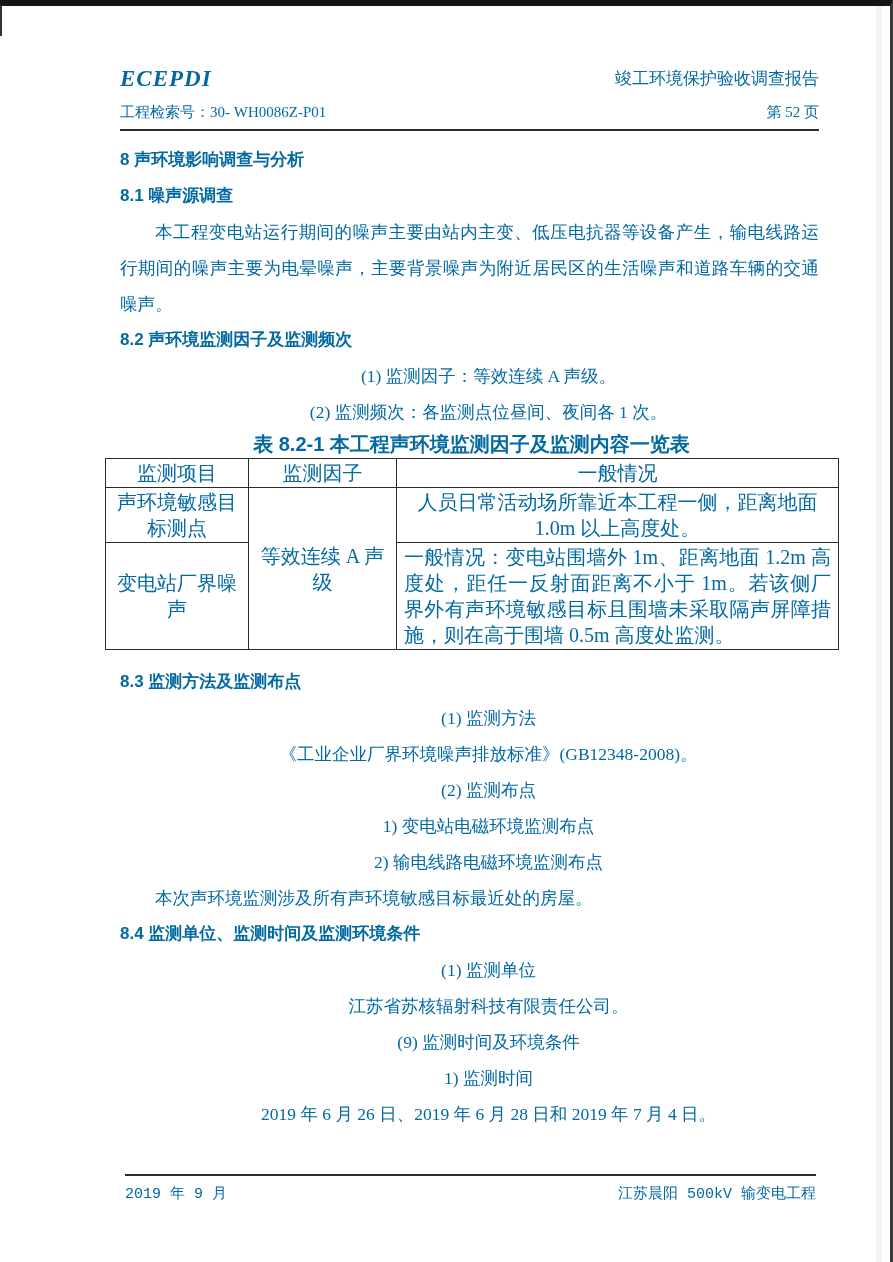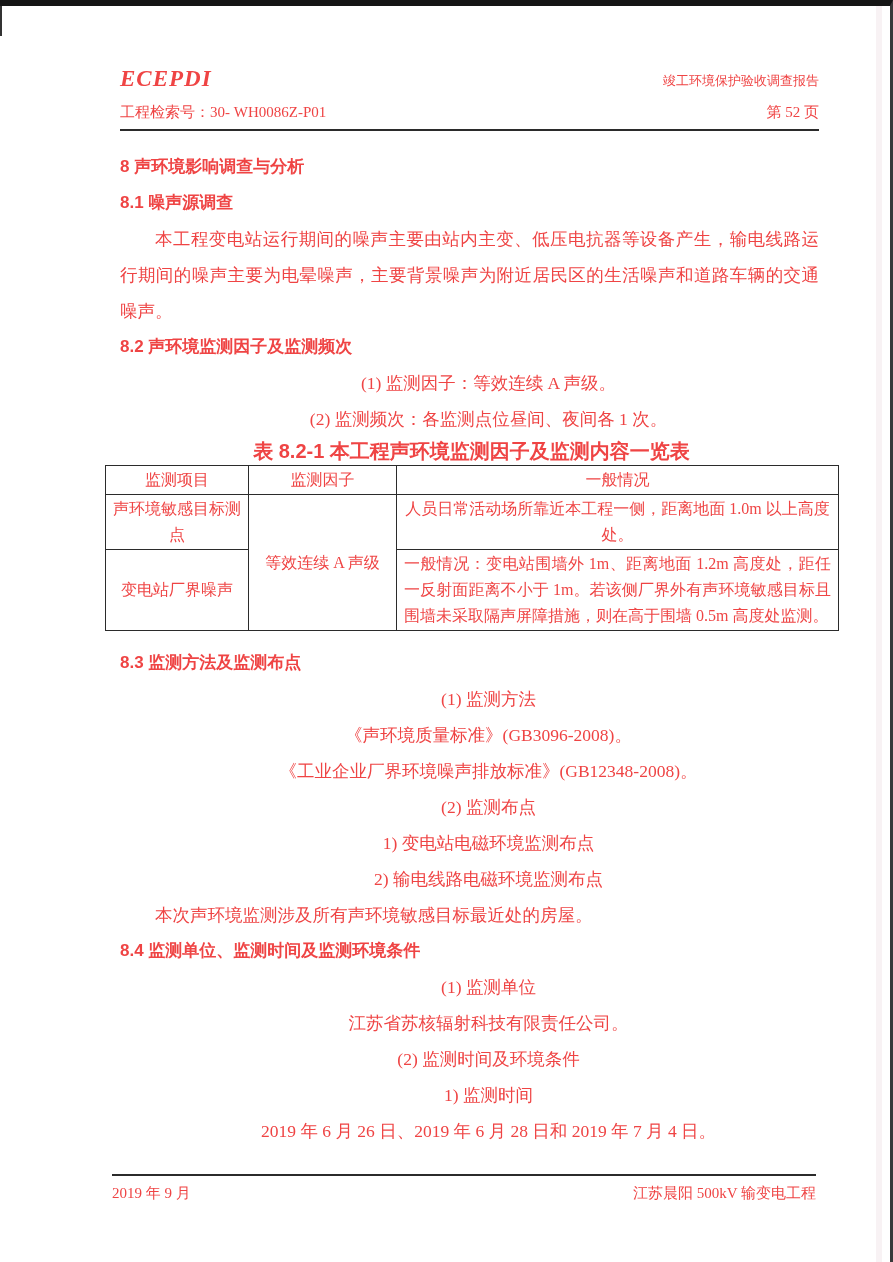--- a/index.html
+++ b/index.html
@@ -4,63 +4,63 @@
 <style>
   html,body{margin:0;padding:0;background:#e8e8e8;}
   .page{
     position:relative;
     width:893px;height:1262px;
     background:#ffffff;
     box-sizing:border-box;
     border-top:6px solid #151515;
     border-right:3px solid #3a3a3a;
     font-family:"Liberation Serif","DejaVu Serif",serif;
-    color:#ef4444;
+    color:#0369a1;
     overflow:hidden;
   }
   .scan-mark-left{position:absolute;left:0;top:0;width:2px;height:30px;background:#333;}
   .scan-tint{position:absolute;right:8px;top:0;width:6px;height:100%;background:#f8f2f4;}
 
   .content{padding:60px 71px 0 120px;}
 
   
   .hdr-row1{display:flex;justify-content:space-between;align-items:flex-end;}
   .logo{font-size:23px;font-weight:bold;font-style:italic;letter-spacing:1px;}
-  .hdr-report{font-size:13px;padding-bottom:2px;}
+  .hdr-report{font-size:17px;padding-bottom:2px;}
   .hdr-row2{display:flex;justify-content:space-between;font-size:15px;margin-top:11px;}
   .hdr-rule{border:0;border-top:2.5px solid #2b2b2b;margin:7px 0 0 0;}
 
   
-  .body-text{margin-top:18px;font-size:17.5px;line-height:36px;}
+  .body-text{margin-top:11px;font-size:17.5px;line-height:36px;}
   .h-sec{font-weight:bold;font-family:"Liberation Sans","DejaVu Sans",sans-serif;font-size:17px;}
   .para{text-align:justify;text-indent:2em;}
   .item{padding-left:38px;text-align:center;}
 
   
   .tbl-caption{
     font-weight:bold;text-align:center;font-size:20px;line-height:28px;
     font-family:"Liberation Sans","DejaVu Sans",sans-serif;
     margin-left:-15px;width:733px;
   }
   table.monitor{
     border-collapse:collapse;table-layout:fixed;
     width:733px;margin-left:-15px;margin-bottom:14px;
-    font-size:16px;line-height:26px;
+    font-size:20px;line-height:26px;
   }
   table.monitor th, table.monitor td{
     border:1.5px solid #2b2b2b;
     padding:1px 7px;
     vertical-align:middle;
   }
   table.monitor th{font-weight:normal;text-align:center;}
   .cell-center{text-align:center;}
   .cell-justify{text-align:justify;}
 
   
-  .footer{position:absolute;left:112px;right:74px;top:1168px;}
+  .footer{position:absolute;left:125px;right:74px;top:1168px;font-family:Liberation Mono, monospace;}
   .ftr-rule{border:0;border-top:2.5px solid #2b2b2b;margin:0;}
   .ftr-row{display:flex;justify-content:space-between;font-size:15px;margin-top:8px;}
 </style>
 </head>
 <body>
 
 <div class="page">
   <div class="scan-mark-left"></div>
   <div class="scan-tint"></div>
 
@@ -105,31 +105,30 @@
         </tr>
         <tr>
           <td class="cell-center">变电站厂界噪声</td>
           <td class="cell-justify">一般情况：变电站围墙外 1m、距离地面 1.2m 高度处，距任一反射面距离不小于 1m。若该侧厂界外有声环境敏感目标且围墙未采取隔声屏障措施，则在高于围墙 0.5m 高度处监测。</td>
         </tr>
       </tbody>
         </table>
 
       <div class="h-sec">8.3 监测方法及监测布点</div>
       <div class="item">(1) 监测方法</div>
-      <div class="item">《声环境质量标准》(GB3096-2008)。</div>
       <div class="item">《工业企业厂界环境噪声排放标准》(GB12348-2008)。</div>
       <div class="item">(2) 监测布点</div>
       <div class="item">1) 变电站电磁环境监测布点</div>
       <div class="item">2) 输电线路电磁环境监测布点</div>
       <div class="para">本次声环境监测涉及所有声环境敏感目标最近处的房屋。</div>
 
       <div class="h-sec">8.4 监测单位、监测时间及监测环境条件</div>
       <div class="item">(1) 监测单位</div>
       <div class="item">江苏省苏核辐射科技有限责任公司。</div>
-      <div class="item">(2) 监测时间及环境条件</div>
+      <div class="item">(9) 监测时间及环境条件</div>
       <div class="item">1) 监测时间</div>
       <div class="item">2019 年 6 月 26 日、2019 年 6 月 28 日和 2019 年 7 月 4 日。</div>
     </div>
   </div>
 
   <div class="footer">
     <hr class="ftr-rule">
     <div class="ftr-row">
       <span>2019 年 9 月</span>
       <span>江苏晨阳 500kV 输变电工程</span>

